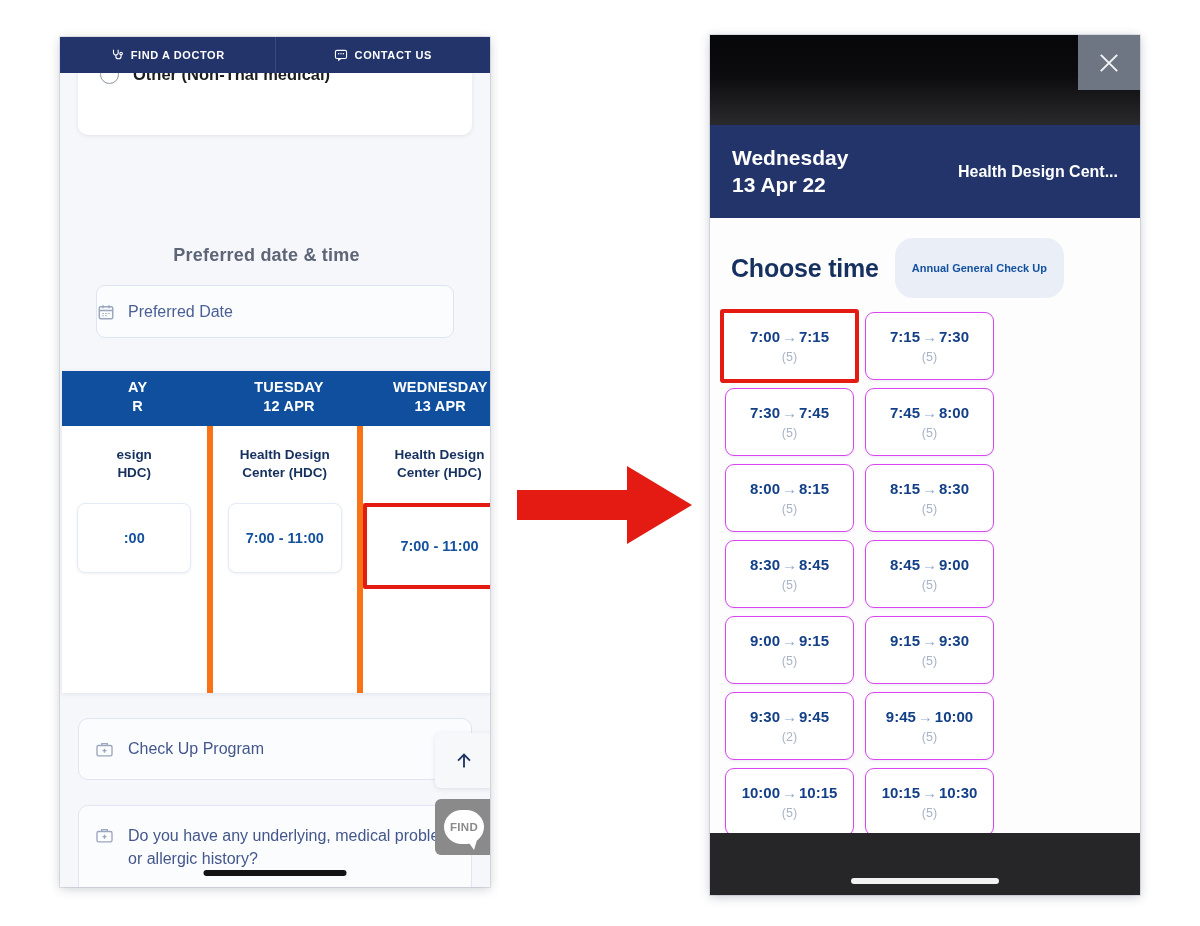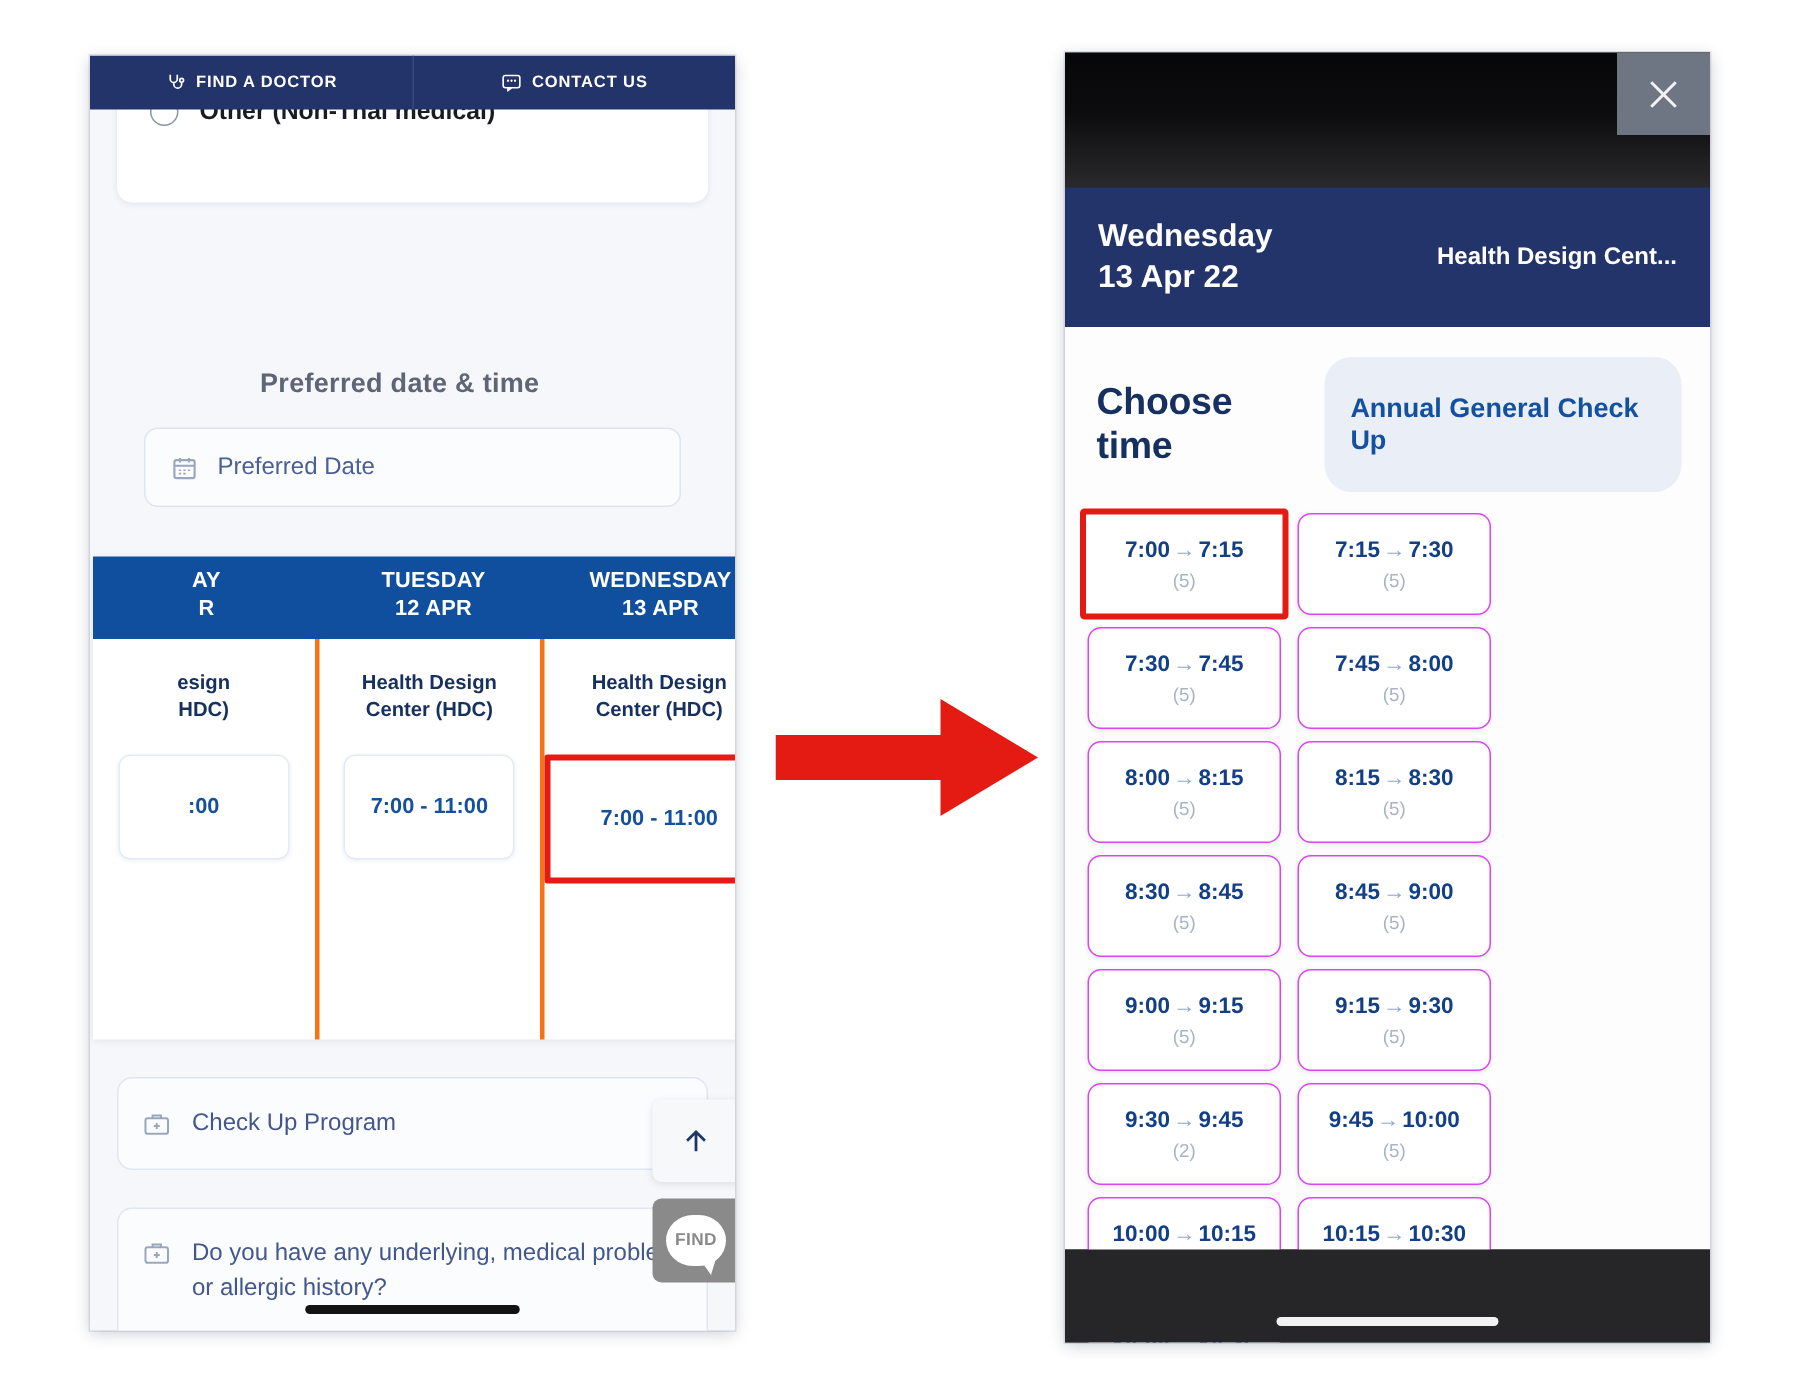--- a/index.html
+++ b/index.html
@@ -45,36 +45,36 @@
   }
   .radio-lbl { font-size: 16.5px; font-weight: bold; color: #1a1c20; white-space: nowrap; }
 
   .sec-title {
     position: absolute; left: 0; right: 17px; top: 208px; text-align: center;
     font-size: 18px; font-weight: bold; color: #5d6576; letter-spacing: .2px;
   }
   .date-input {
     position: absolute; left: 36px; right: 36px; top: 248px; height: 53px;
     background: #fbfcfe; border: 1px solid #dde5f2; border-radius: 9px;
-    display: flex; align-items: center; gap: 13px; padding-left: 17px;
+    display: flex; align-items: center; gap: 13px; 
   }
   .date-ph { font-size: 16px; color: #4a5f93; }
 
   .cal {
     position: absolute; left: 2px; top: 334px; width: 454px; height: 322px;
     background: #fff;
     box-shadow: 0 1px 5px rgba(40,60,110,.10);
   }
   .cal-head { display: flex; height: 55px; background: #104e9e; }
   .cal-head > div {
     flex: 1; color: #fff; font-size: 14.5px; font-weight: bold;
     text-align: center; line-height: 1.28; padding-top: 7px; letter-spacing: .2px;
   }
   .cal-body { display: flex; height: 267px; }
-  .cal-col { flex: 1; border-right: 3px solid #f97316; padding-top: 20px; position: relative; }
+  .cal-col { flex: 1; border-right: 6px solid #f97316; padding-top: 20px; position: relative; }
   .cal-col:last-child { border-right: none; }
   .cal-loc {
     text-align: center; font-size: 13.5px; font-weight: bold; color: #16315f;
     line-height: 1.35; padding: 0 6px;
   }
   .slot-wrap { display: flex; justify-content: center; margin-top: 21px; }
   .cal-slot {
     width: 114px; height: 70px; background: #fff;
     border: 1px solid #e4ebf6; border-radius: 8px;
     box-shadow: 0 1px 3px rgba(40,60,110,.08);
@@ -150,21 +150,21 @@
   .rp-loc { margin-left: auto; font-size: 16px; font-weight: bold; }
 
   .rp-sheet {
     position: absolute; top: 183px; left: 0; width: 100%; height: 615px;
     background: #fdfdfe; padding: 14px 15px 0 15px;
   }
   .sheet-top { display: flex; align-items: center; gap: 16px; padding: 6px 4px 14px 6px; }
   .choose-title { font-size: 25px; font-weight: bold; color: #16315f; letter-spacing: -.2px; }
   .badge {
     background: #e9eef7; color: #13519e; border-radius: 18px;
-    padding: 24px 17px; font-size: 18px; font-weight: bold;
+    padding: 24px 17px; font-size: 11px; font-weight: bold;
   }
   .grid { display: flex; flex-wrap: wrap; gap: 8px 11px; }
   .tslot {
     width: 129px; height: 68px;
     background: #fff; border: 1px solid #d946ef; border-radius: 9px;
     box-shadow: 0 1px 3px rgba(40,60,110,.09);
     display: flex; flex-direction: column; align-items: center; justify-content: center;
     gap: 5px;
   }
   .tslot .rng { font-size: 15px; font-weight: bold; color: #123f86; white-space: nowrap; }

